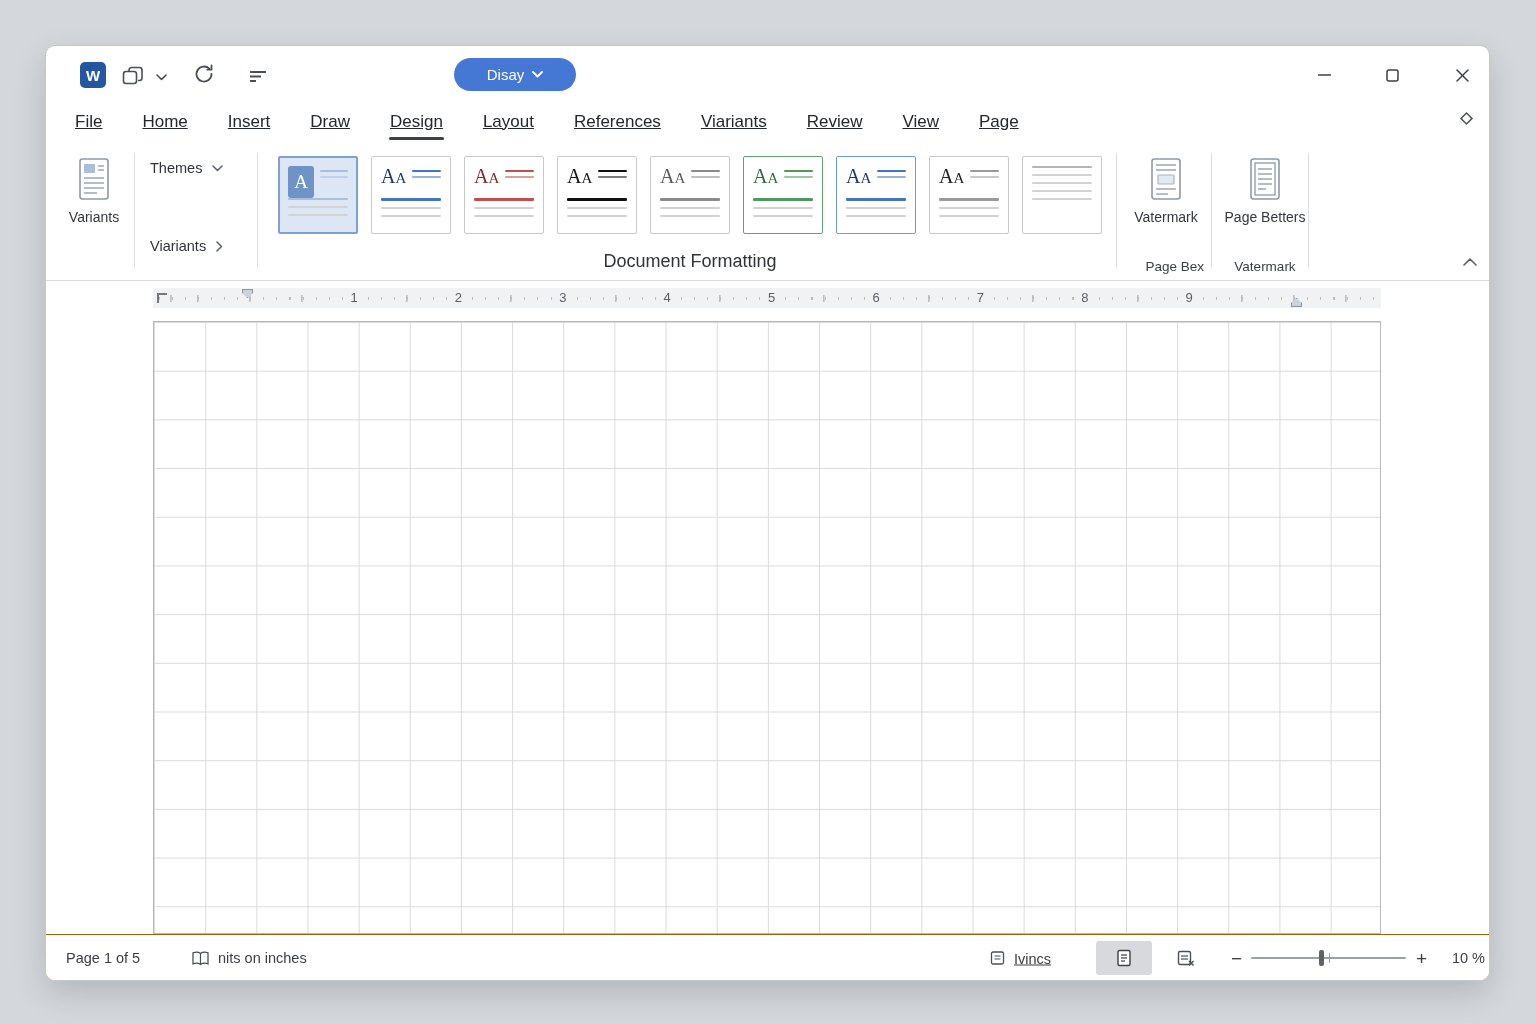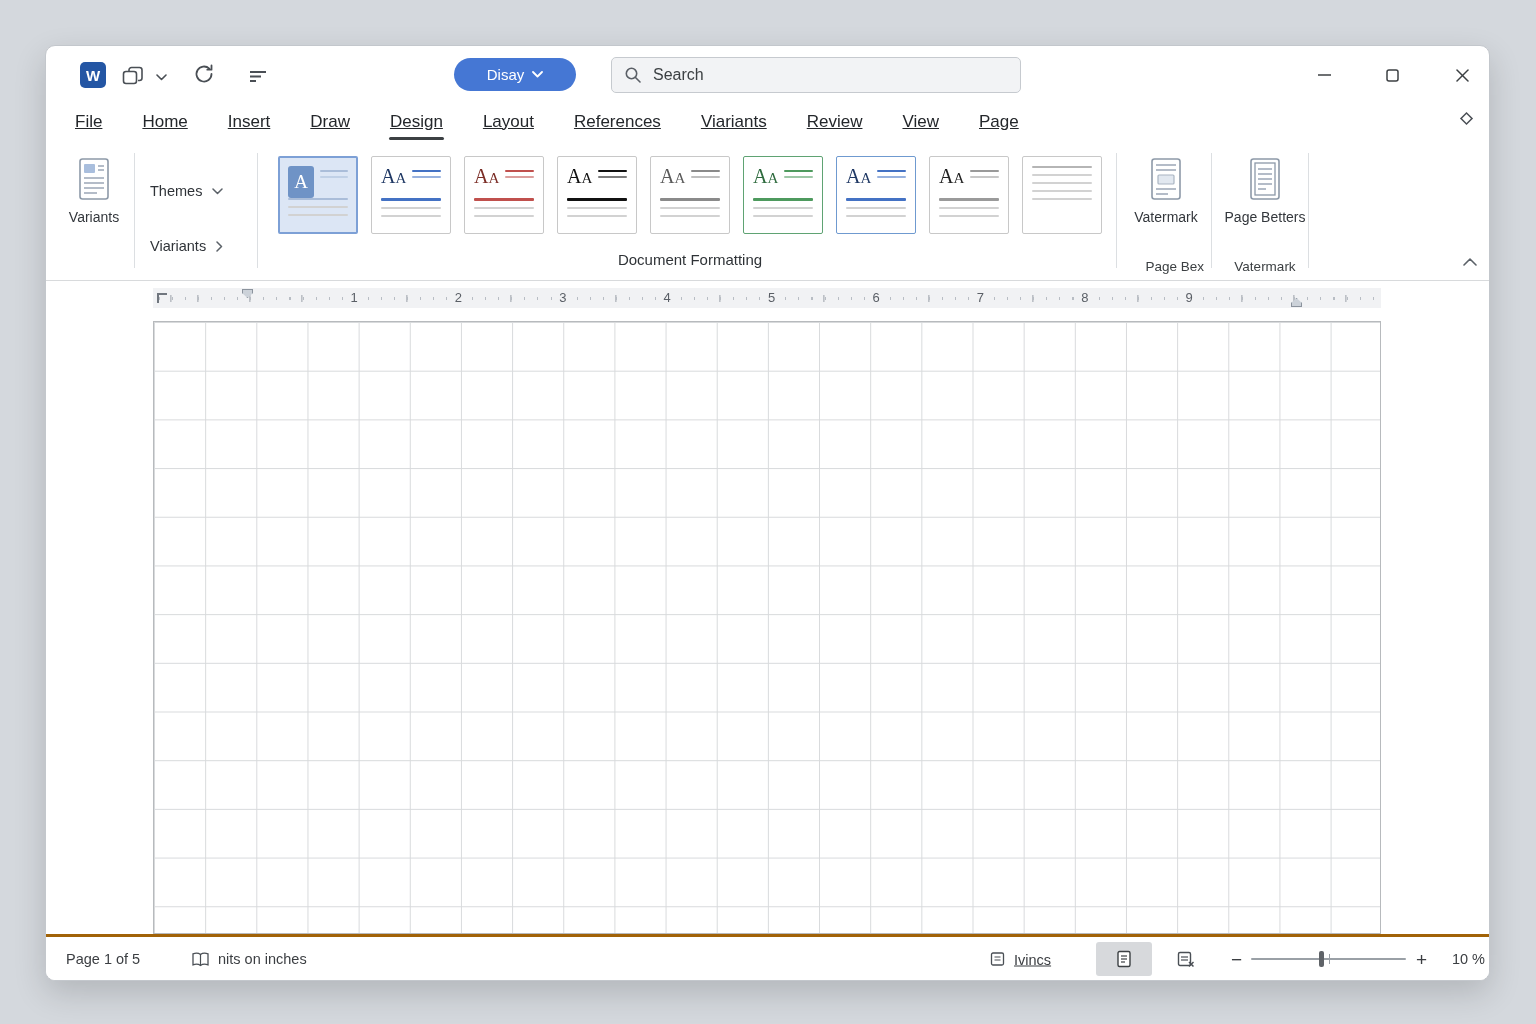--- a/index.html
+++ b/index.html
@@ -70,21 +70,21 @@
   .t-letters{font-family:"Liberation Serif",serif;font-size:20px;line-height:1;white-space:nowrap;}
   .t-letters small{font-size:15px;}
   .t-sidelines{flex:1;display:flex;flex-direction:column;gap:4px;padding-top:4px;}
   .t-sidelines i{display:block;height:2px;border-radius:1px;}
   .t-line{height:2px;background:#d2d2d2;border-radius:1px;}
   .t-line.accent{height:3px;}
   .t-block{
     width:26px;height:32px;border-radius:3px;background:#6f93c6;color:#fff;
     display:flex;align-items:center;justify-content:center;font-size:19px;font-family:"Liberation Serif",serif;
   }
-  .gallery-caption{position:absolute;left:232px;width:824px;top:108px;text-align:center;font-size:15px;color:#2f3337;}
+  .gallery-caption{position:absolute;left:232px;width:824px;top:108px;text-align:center;font-size:18px;color:#2f3337;}
   .collapse-btn{position:absolute;left:1412px;top:110px;width:24px;height:18px;display:flex;align-items:center;justify-content:center;}
   
   .ruler{
     position:absolute;left:107px;top:242px;width:1228px;height:20px;background:#f1f2f4;
     background-image:
       repeating-linear-gradient(to right,#b8bdc4 0 1px,transparent 1px 13.05px),
       repeating-linear-gradient(to right,#9aa0a8 0 1px,transparent 1px 52.2px);
     background-size:100% 3px,100% 7px;
     background-position:6px 8.5px,44.4px 6.5px;
     background-repeat:repeat-x;
@@ -107,21 +107,21 @@
   .page{
     position:absolute;left:107px;top:13px;width:1228px;height:613px;background:#fff;
     border:1px solid #b7babd;box-sizing:border-box;
     background-image:
       linear-gradient(to right,#d8dadc 1px,transparent 1px),
       linear-gradient(to bottom,#d8dadc 1px,transparent 1px);
     background-size:51.17px 100%,100% 48.7px;
   }
   
   .statusbar{
-    position:absolute;left:0;top:888px;width:100%;height:47px;border-top:3px solid #a16207;
+    position:absolute;left:0;top:888px;width:100%;height:47px;border-top:1px solid #a16207;
     font-size:14.5px;color:#3b3e42;background:#fff;box-sizing:border-box;
   }
   .sb-item{position:absolute;top:50%;transform:translateY(-50%);display:flex;align-items:center;gap:8px;white-space:nowrap;}
   .view-btn{
     position:absolute;top:50%;transform:translateY(-50%);width:56px;height:34px;border-radius:3px;
     display:flex;align-items:center;justify-content:center;
   }
   .view-btn.active{background:#d7d9dc;}
   .zoom-slider{position:absolute;left:1205px;top:50%;transform:translateY(-50%);width:155px;height:18px;}
   .zoom-track{position:absolute;left:0;right:0;top:8px;height:2px;background:#9aa0a6;border-radius:1px;}
@@ -163,27 +163,20 @@
         </svg>
     </span>
 
     <div class="display-btn" style="background: rgb(69, 119, 212);">
       <span>Disay</span>
       <svg width="11" height="7" viewBox="0 0 11 7">
           <polyline points="1,1 5.5,5.5 10,1" fill="none" stroke="#fff" stroke-width="1.8" stroke-linecap="round" stroke-linejoin="round"></polyline>
         </svg>
     </div>
 
-    <div class="searchbox">
-      <svg width="18" height="18" viewBox="0 0 18 18">
-          <circle cx="7.5" cy="7.5" r="5.2" fill="none" stroke="#5a5f66" stroke-width="1.6"></circle>
-          <line x1="11.5" y1="11.5" x2="16" y2="16" stroke="#5a5f66" stroke-width="1.6" stroke-linecap="round"></line>
-        </svg>
-      <input type="text" placeholder="Search" style="">
-    </div>
 
     <span class="winctl" style="left:1262px;">
       <svg width="13" height="2" viewBox="0 0 13 2">
           <line x1="0" y1="1" x2="13" y2="1" stroke="#3c4043" stroke-width="1.6"></line>
         </svg>
     </span>
     <span class="winctl" style="left:1330px;">
       <svg width="13" height="13" viewBox="0 0 13 13">
           <rect x="1" y="1" width="11" height="11" rx="2" fill="none" stroke="#3c4043" stroke-width="1.5"></rect>
         </svg>
@@ -227,21 +220,21 @@
             <line x1="7" y1="21" x2="27" y2="21" stroke="#b4bcc8" stroke-width="2"></line>
             <line x1="7" y1="26" x2="27" y2="26" stroke="#b4bcc8" stroke-width="2"></line>
             <line x1="7" y1="31" x2="27" y2="31" stroke="#b4bcc8" stroke-width="2"></line>
             <line x1="7" y1="36" x2="20" y2="36" stroke="#b4bcc8" stroke-width="2"></line>
           </svg>
       </span>
       <div class="rib-label">Variants</div>
     </div>
     <div class="rib-divider" style="left:88px;"></div>
 
-    <div class="themes-btn" style="left:104px;top:40px;">
+    <div class="themes-btn" style="left:104px;top:17px;">
       <span>Themes</span>
       <svg width="11" height="7" viewBox="0 0 11 7">
           <polyline points="1,1 5.5,5.5 10,1" fill="none" stroke="#5b6168" stroke-width="1.5" stroke-linecap="round" stroke-linejoin="round"></polyline>
         </svg>
     </div>
     <div class="themes-btn" style="left:104px;top:79px;margin-top:16px;">
       <span>Viariants</span>
       <svg width="7" height="11" viewBox="0 0 7 11">
           <polyline points="1,1 5.5,5.5 1,10" fill="none" stroke="#5b6168" stroke-width="1.5" stroke-linecap="round" stroke-linejoin="round"></polyline>
         </svg>

